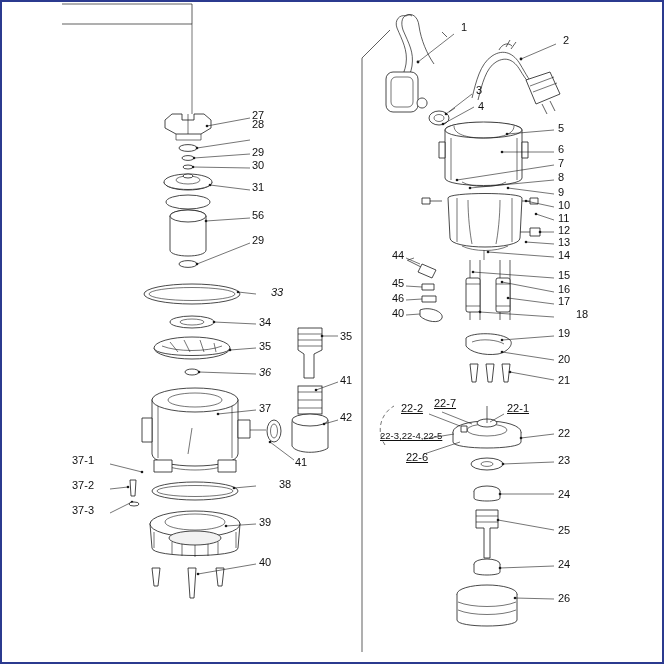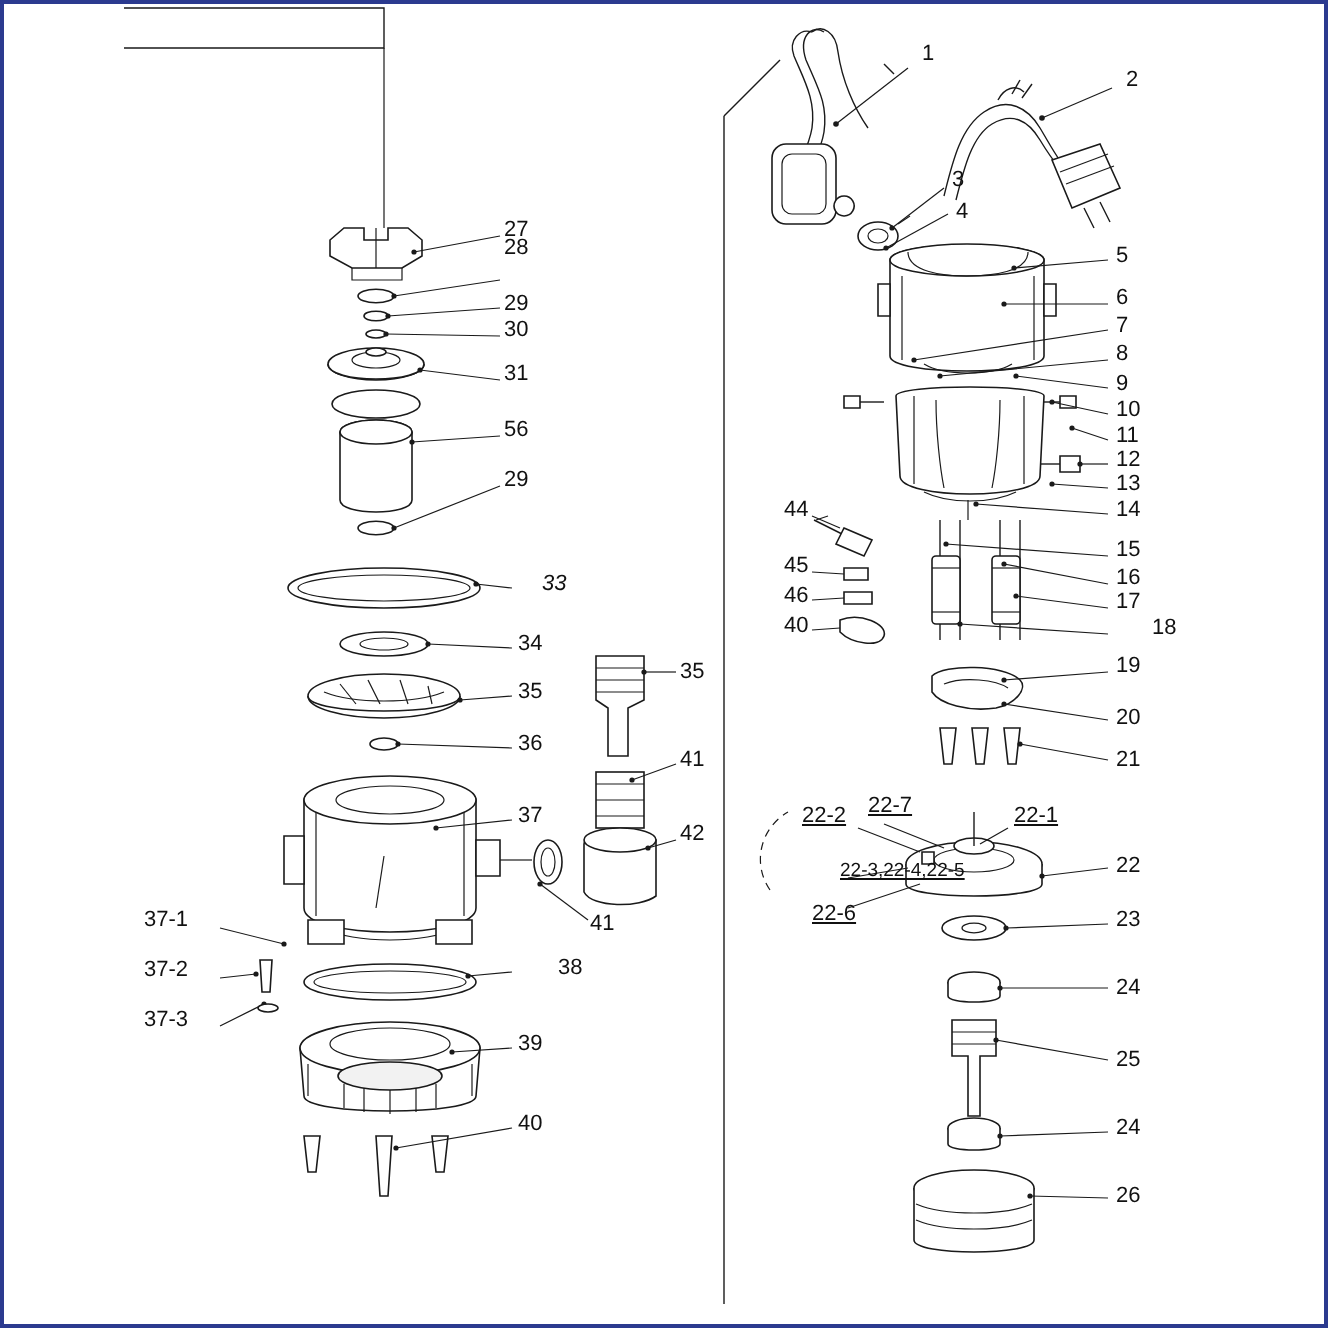--- a/index.html
+++ b/index.html
@@ -21,21 +21,21 @@
   }
   .lbl{
     position:absolute;
     font-family:"Liberation Sans", sans-serif;
     font-size:11px;
     color:#111111;
     white-space:nowrap;
     line-height:11px;
   }
   .lbl.u{ text-decoration:underline; }
-  .tinylbl{ font-size:9.5px;margin-left:40px; }
+  .tinylbl{ font-size:9.5px; }
   svg{ display:block; }
   .ln{ stroke:#1a1a1a; stroke-width:0.7; fill:none; }
   .lnt{ stroke:#1a1a1a; stroke-width:0.6; fill:none; }
   .fillw{ fill:#ffffff; stroke:#1a1a1a; stroke-width:0.8; }
   .fillg{ fill:#f2f2f2; stroke:#1a1a1a; stroke-width:0.8; }
   .dash{ stroke:#1a1a1a; stroke-width:0.6; fill:none; stroke-dasharray:4 3; }
 </style>
 </head>
 <body>
 
@@ -451,21 +451,21 @@
     <span class="lbl" style="left:250px;top:108px;">27</span>
     <span class="lbl" style="left:250px;top:117px;">28</span>
     <span class="lbl" style="left:250px;top:145px;">29</span>
     <span class="lbl" style="left:250px;top:158px;">30</span>
     <span class="lbl" style="left:250px;top:180px;">31</span>
     <span class="lbl" style="left:250px;top:208px;">56</span>
     <span class="lbl" style="left:250px;top:233px;">29</span>
     <span class="lbl" style="left:269px;top:285px;font-style:italic;">33</span>
     <span class="lbl" style="left:257px;top:315px;">34</span>
     <span class="lbl" style="left:257px;top:339px;">35</span>
-    <span class="lbl" style="left:257px;top:365px;">36</span>
+    <span class="lbl" style="left:257px;top:365px;font-style:italic;">36</span>
     <span class="lbl" style="left:257px;top:401px;">37</span>
     <span class="lbl" style="left:257px;top:477px;margin-left:20px;">38</span>
     <span class="lbl" style="left:257px;top:515px;">39</span>
     <span class="lbl" style="left:257px;top:555px;">40</span>
     <span class="lbl" style="left:338px;top:373px;">41</span>
     <span class="lbl" style="left:293px;top:455px;">41</span>
     <span class="lbl" style="left:338px;top:410px;">42</span>
     <span class="lbl" style="left:338px;top:329px;">35</span>
     <span class="lbl" style="left:390px;top:248px;">44</span>
     <span class="lbl" style="left:390px;top:276px;">45</span>

